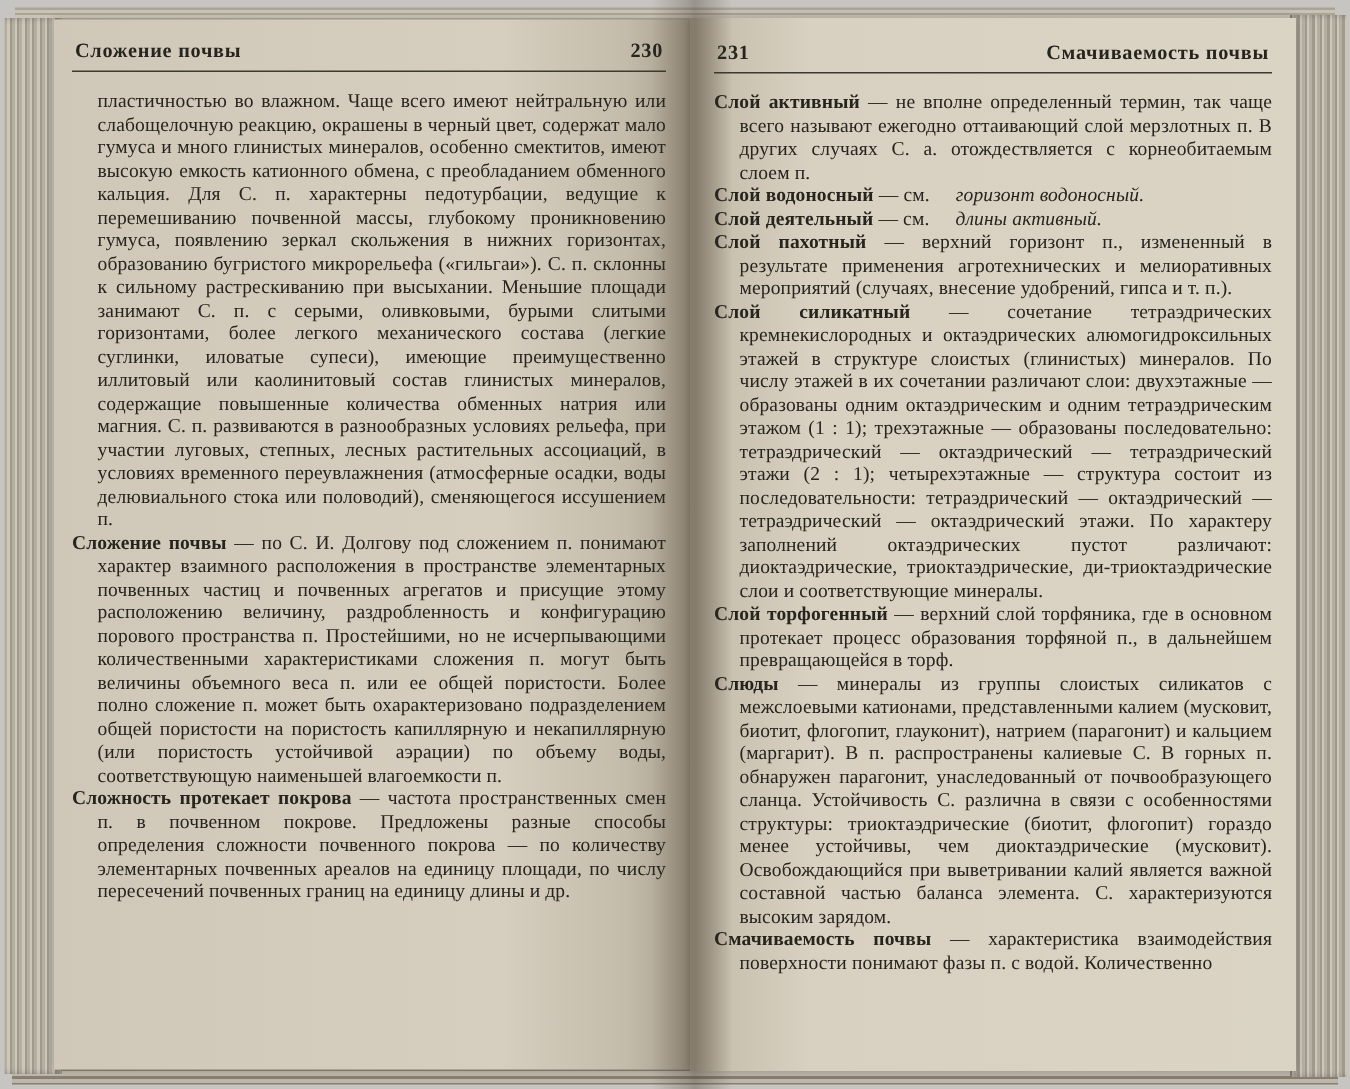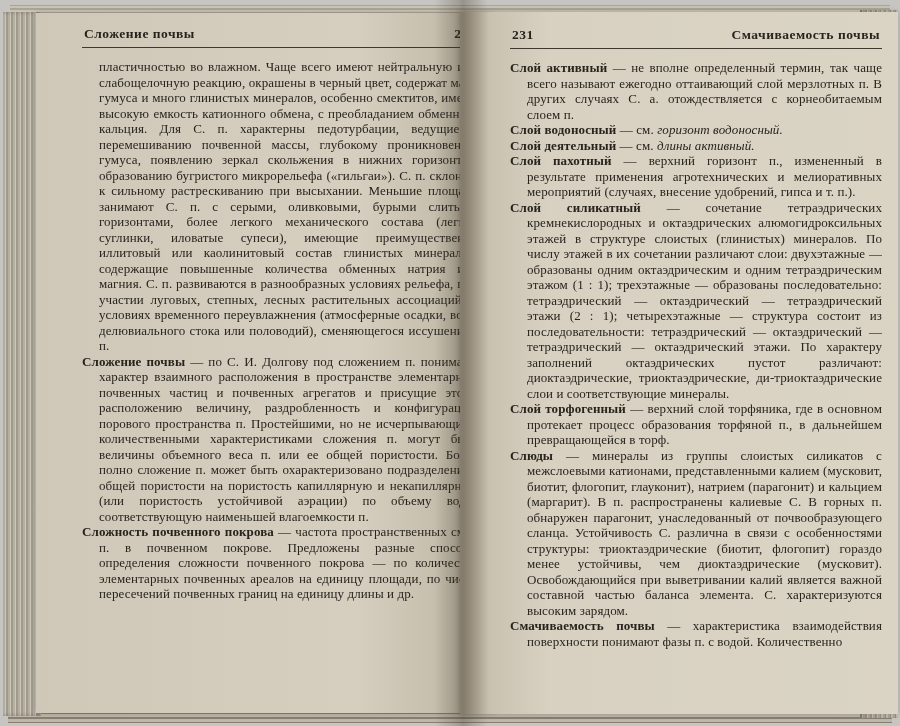--- a/index.html
+++ b/index.html
@@ -30,21 +30,20 @@
     box-shadow: inset -3px 0 4px rgba(0,0,0,.25);
   }
   .edge-right {
     position: absolute; right: 2px; top: 10px; bottom: 8px; width: 38px;
     background: repeating-linear-gradient(90deg, #a09a8d 0 1.5px, #cdc7b9 1.5px 3px, #b5afa1 3px 5px);
     box-shadow: inset 3px 0 4px rgba(0,0,0,.22);
   }
   .paper {
     position: absolute;
     overflow: hidden;
-    padding-left: 34px;
   }
   .paper-left {
     left: 36px; top: 13px; width: 424px; height: 700px;
     background: linear-gradient(90deg, #cfc8b8 0%, #d6cfbf 70%, #c3bcab 90%, #a79d8c 100%);
     box-shadow: 0 0 6px rgba(0,0,0,.2);
   }
   .paper-right {
     left: 460px; top: 12px; width: 404px; height: 702px;
     background: linear-gradient(90deg, #a79d8c 0%, #c9c2b1 7%, #d8d1c1 20%, #dad4c4 100%);
     box-shadow: 0 0 6px rgba(0,0,0,.2);
@@ -66,42 +65,42 @@
   .entries {
     font-size: 13px; line-height: 15.5px;
     text-align: justify; letter-spacing: .1px;
     overflow: hidden;
   }
   .paper-left  .entries { height: 642px; }
   .paper-right .entries { height: 644px; }
   .entry { margin: 0; padding-left: 17px; text-indent: -17px; }
   .entry.continuation { text-indent: 0; }
   .entry b { font-weight: bold; }
-  .entry i { font-style: italic; }
+  .entry i { font-style: italic; margin-left: 14px; }
 </style>
 </head>
 <body>
 
 <div class="book">
   <div class="edge-top"></div>
   <div class="edge-bottom"></div>
   <div class="edge-left"></div>
   <div class="edge-right"></div>
 
   <div class="paper paper-left">
     <div class="page-inner">
       <div class="page-header">
         <span>Сложение почвы</span>
         <span>230</span>
       </div>
       <div class="header-rule"></div>
       <div class="entries">
           <p class="entry continuation"><span>пластичностью во влажном. Чаще всего имеют нейтральную или слабощелочную реакцию, окрашены в черный цвет, содержат мало гумуса и много глинистых минералов, особенно смектитов, имеют высокую емкость катионного обмена, с преобладанием обменного кальция. Для С. п. характерны педотурбации, ведущие к перемешиванию почвенной массы, глубокому проникновению гумуса, появлению зеркал скольжения в нижних горизонтах, образованию бугристого микрорельефа («гильгаи»). С. п. склонны к сильному растрескиванию при высыхании. Меньшие площади занимают С. п. с серыми, оливковыми, бурыми слитыми горизонтами, более легкого механического состава (легкие суглинки, иловатые супеси), имеющие преимущественно иллитовый или каолинитовый состав глинистых минералов, содержащие повышенные количества обменных натрия или магния. С. п. развиваются в разнообразных условиях рельефа, при участии луговых, степных, лесных растительных ассоциаций, в условиях временного переувлажнения (атмосферные осадки, воды делювиального стока или половодий), сменяющегося иссушением п.</span></p>
           <p class="entry"><b>Сложение почвы</b><span> — по С. И. Долгову под сложением п. понимают характер взаимного расположения в пространстве элементарных почвенных частиц и почвенных агрегатов и присущие этому расположению величину, раздробленность и конфигурацию порового пространства п. Простейшими, но не исчерпывающими количественными характеристиками сложения п. могут быть величины объемного веса п. или ее общей пористости. Более полно сложение п. может быть охарактеризовано подразделением общей пористости на пористость капиллярную и некапиллярную (или пористость устойчивой аэрации) по объему воды, соответствующую наименьшей влагоемкости п.</span></p>
-          <p class="entry"><b>Сложность почвенного покрова</b><span> — частота пространственных смен п. в почвенном покрове. Предложены разные способы определения сложности почвенного покрова — по количеству элементарных почвенных ареалов на единицу площади, по числу пересечений почвенных границ на единицу длины и др.</span></p>
+          <p class="entry"><b>Сложность протекает покрова</b><span> — частота пространственных смен п. в почвенном покрове. Предложены разные способы определения сложности почвенного покрова — по количеству элементарных почвенных ареалов на единицу площади, по числу пересечений почвенных границ на единицу длины и др.</span></p>
         </div>
     </div>
   </div>
 
   <div class="paper paper-right">
     <div class="page-inner">
       <div class="page-header">
         <span>231</span>
         <span>Смачиваемость почвы</span>
       </div>

